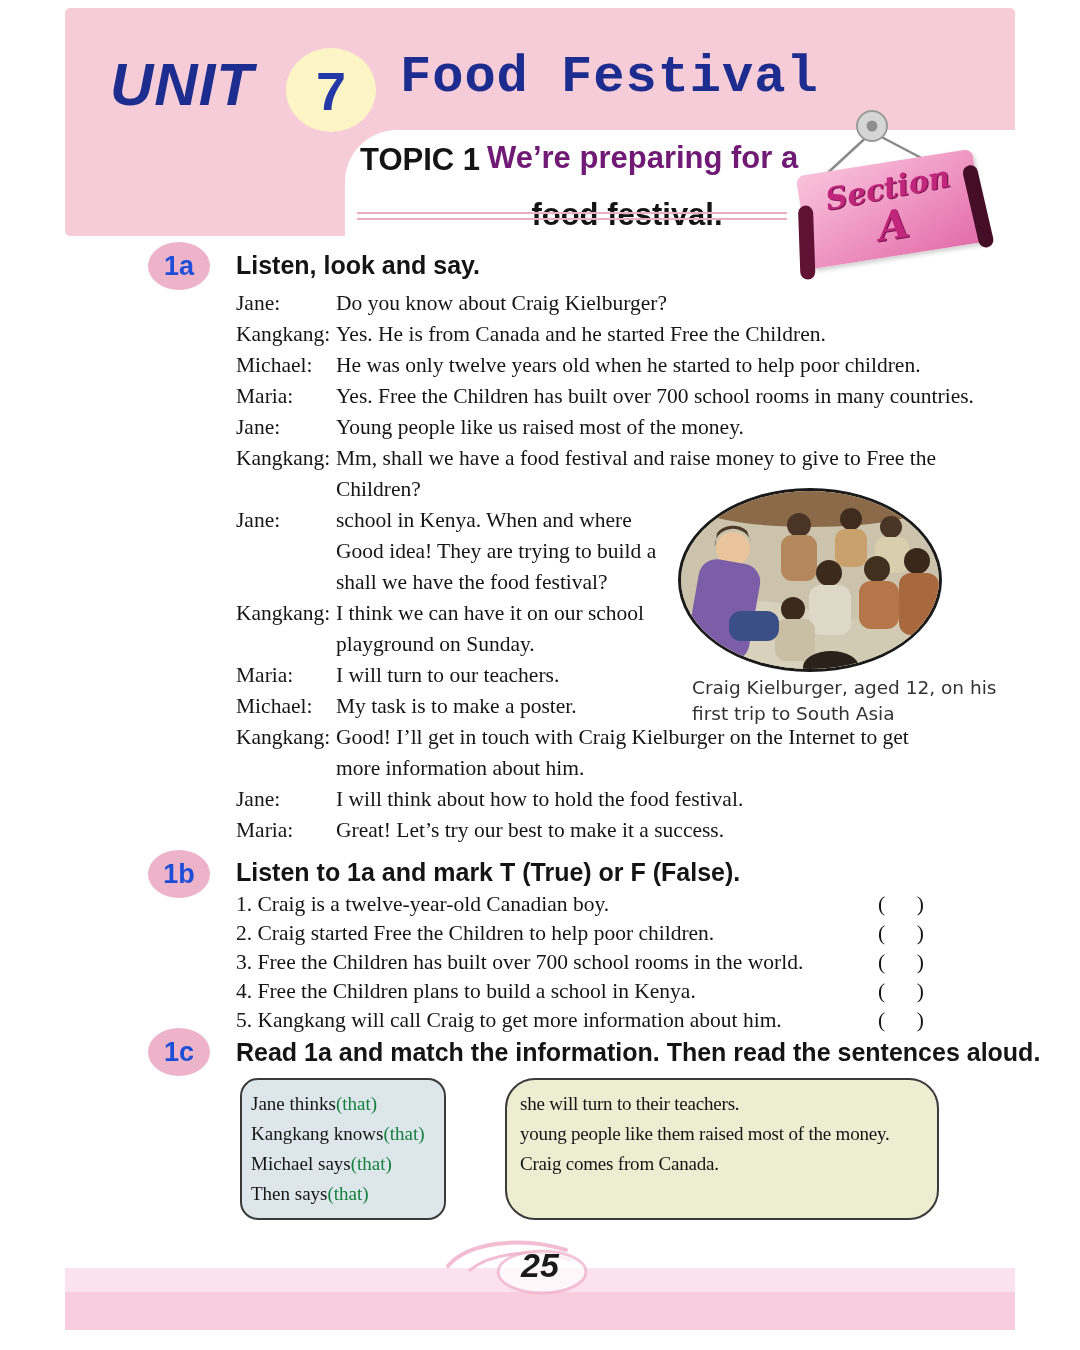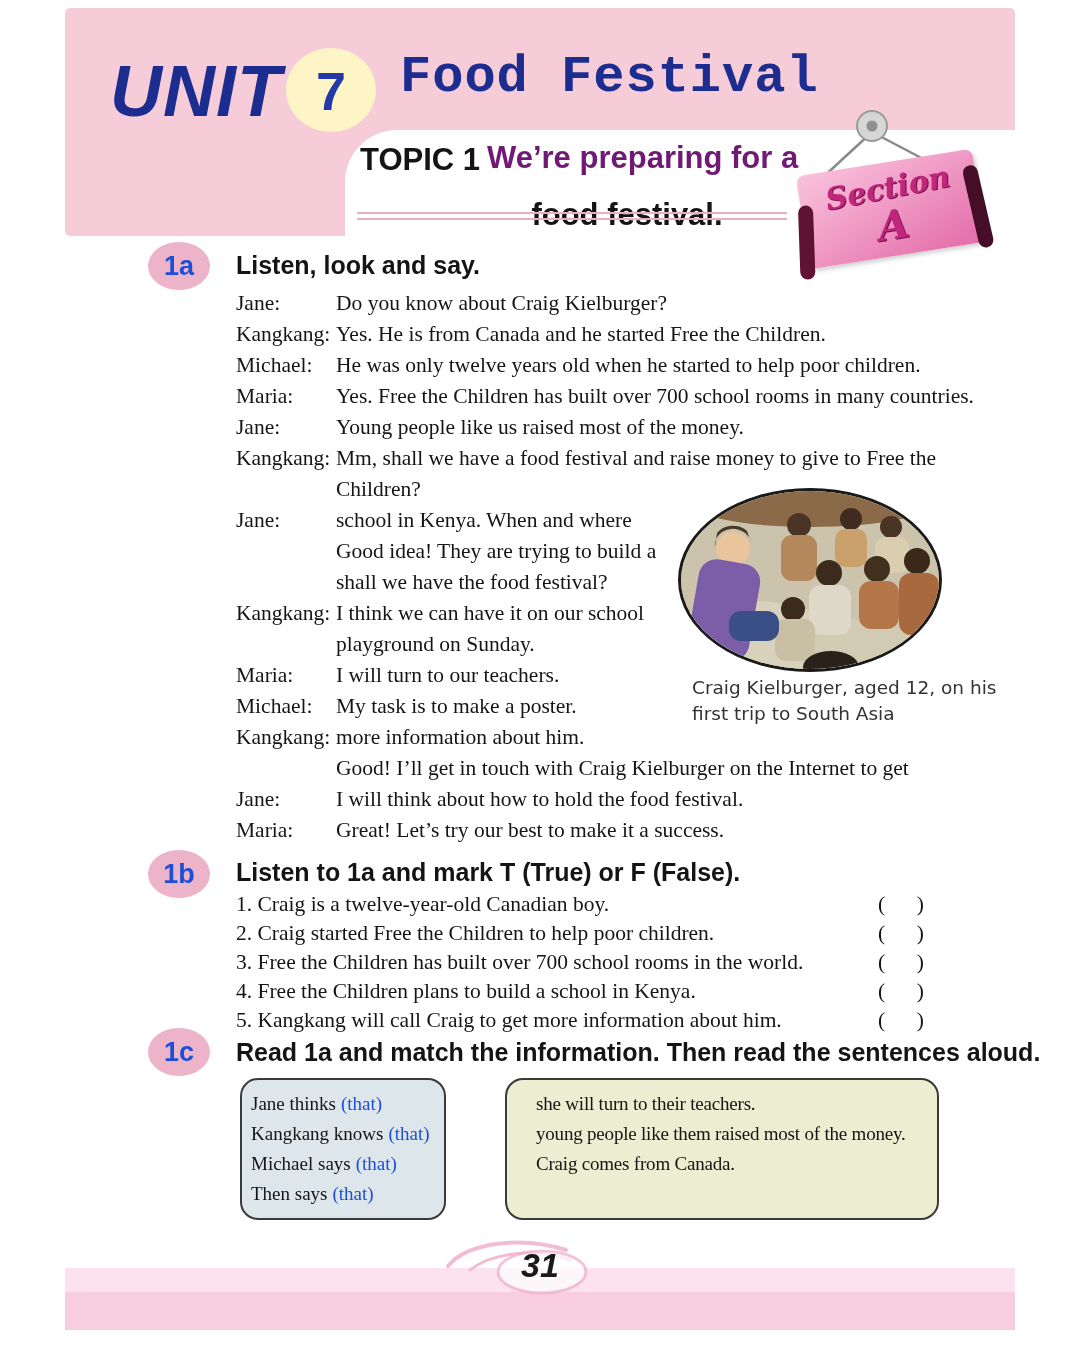--- a/index.html
+++ b/index.html
@@ -9,21 +9,21 @@
   }
 
   
   .header-block {
     position:absolute; left:65px; top:8px; width:950px; height:228px;
     background:#f7ccd9; border-radius:5px;
   }
   .unit-label {
     position:absolute; left:110px; top:50px;
     font-family:"Liberation Sans", sans-serif; font-weight:bold; font-style:italic;
-    font-size:72px; color:#1c2d8f; letter-spacing:1px;
+    font-size:60px; color:#1c2d8f; letter-spacing:1px;
   }
   .unit-circle {
     position:absolute; left:286px; top:48px; width:90px; height:84px;
     background:#fdf5c5; border-radius:50%;
     display:flex; align-items:center; justify-content:center;
   }
   .unit-number {
     font-family:"Liberation Sans", sans-serif; font-weight:bold;
     font-size:54px; color:#2438a8; padding-top:2px;
   }
@@ -137,26 +137,26 @@
 
   
   .match-left {
     position:absolute; left:240px; top:1078px; width:206px; height:142px;
     background:#dde7eb; border:2px solid #3a3a3a; border-radius:18px;
     padding:9px 9px; box-sizing:border-box;
     font-size:19px; line-height:30px; white-space:nowrap; overflow:hidden;
   }
   .match-right {
     position:absolute; left:505px; top:1078px; width:434px; height:142px;
-    background:#ededd2; border:2px solid #3a3a3a; border-radius:18px;
-    padding:9px 29px; box-sizing:border-box;
+    background:#ededd2; border:2px solid #3a3a3a; border-radius:30px;
+    padding:9px 13px; box-sizing:border-box;
     font-size:19px; line-height:30px; letter-spacing:-0.2px;
     white-space:nowrap; overflow:hidden;
   }
-  .that { color:#1d4ed8; margin-left:5px; }
+  .that { color:#15803d; }
 
   
   .band-light { position:absolute; left:65px; top:1268px; width:950px; height:24px; background:#fbe2ee; }
   .band-deep  { position:absolute; left:65px; top:1292px; width:950px; height:38px; background:#f8cede; }
   .page-swoosh { position:absolute; left:440px; top:1234px; z-index:2; }
   .page-number {
     position:absolute; left:500px; top:1246px; width:80px; text-align:center; z-index:3;
     font-family:"Liberation Sans", sans-serif; font-weight:bold; font-style:italic;
     font-size:34px; color:#1a1a1a;
   }
@@ -256,22 +256,22 @@
     </div>
     <div class="d-entry">
       <div class="d-speaker">Michael:</div>
       <div class="d-lines">
         <div>My task is to make a poster.</div>
       </div>
     </div>
     <div class="d-entry">
       <div class="d-speaker">Kangkang:</div>
       <div class="d-lines">
+        <div>Good! I’ll get in touch with Craig Kielburger on the Internet to get</div>
         <div>more information about him.</div>
-        <div>Good! I’ll get in touch with Craig Kielburger on the Internet to get</div>
       </div>
     </div>
     <div class="d-entry">
       <div class="d-speaker">Jane:</div>
       <div class="d-lines">
         <div>I will think about how to hold the food festival.</div>
       </div>
     </div>
     <div class="d-entry">
       <div class="d-speaker">Maria:</div>
@@ -382,15 +382,15 @@
     <div class="m-row">Craig comes from Canada.</div>
   </div>
 
   <div class="band-light"></div>
   <div class="band-deep"></div>
   <svg class="page-swoosh" width="160" height="64" viewBox="0 0 160 64">
     <path d="M8,32 C28,8 82,2 126,16" stroke="#f2bcd2" stroke-width="4" fill="none" stroke-linecap="round"></path>
     <path d="M30,36 C52,18 96,14 130,26" stroke="#f2bcd2" stroke-width="3" fill="none" stroke-linecap="round"></path>
     <ellipse cx="102" cy="38" rx="44" ry="21" fill="#ffffff" opacity="0.75" stroke="#f0b2cc" stroke-width="3"></ellipse>
   </svg>
-  <div class="page-number">31</div>
+  <div class="page-number">25</div>
 
 </div>
 
 </body></html>

